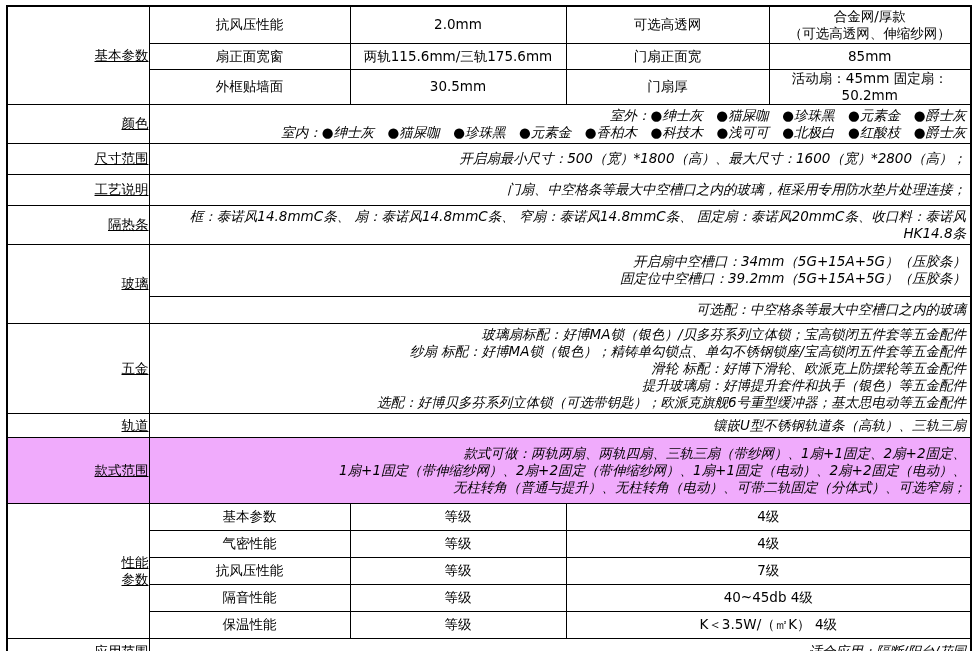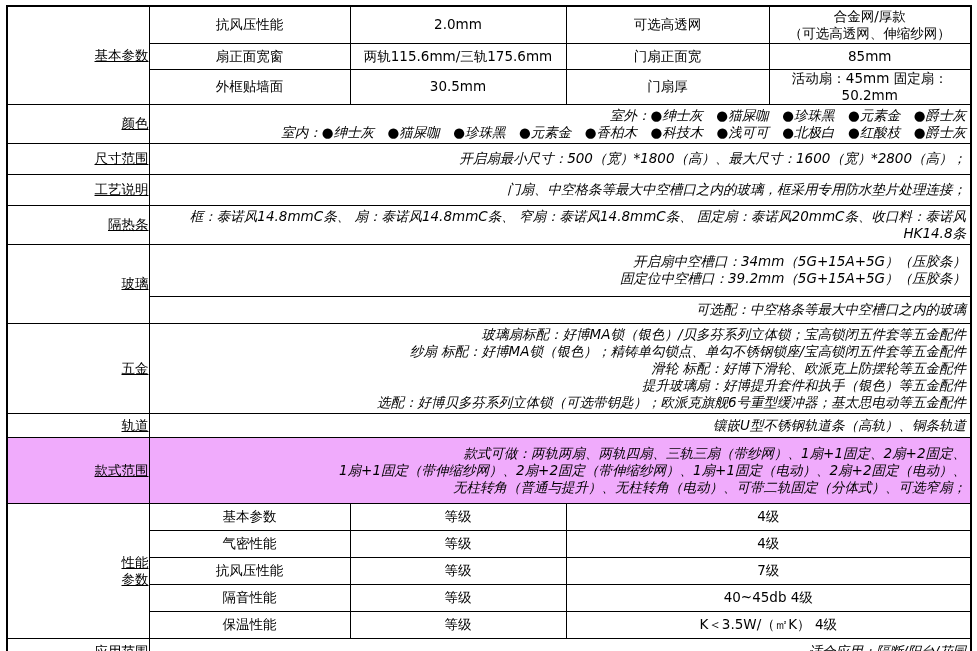--- a/index.html
+++ b/index.html
@@ -84,21 +84,21 @@
       <td class="lbl">五金</td>
       <td class="ct" colspan="4">玻璃扇标配：好博MA锁（银色）/贝多芬系列立体锁；宝高锁闭五件套等五金配件
 纱扇 标配：好博MA锁（银色）；精铸单勾锁点、单勾不锈钢锁座/宝高锁闭五件套等五金配件
 滑轮 标配：好博下滑轮、欧派克上防摆轮等五金配件
 提升玻璃扇：好博提升套件和执手（银色）等五金配件
 选配：好博贝多芬系列立体锁（可选带钥匙）；欧派克旗舰6号重型缓冲器；基太思电动等五金配件</td>
     </tr>
 
     <tr style="height:24px">
       <td class="lbl">轨道</td>
-      <td class="ct" colspan="4">镶嵌U型不锈钢轨道条（高轨）、铜条轨道</td>
+      <td class="ct" colspan="4">镶嵌U型不锈钢轨道条（高轨）、三轨三扇</td>
     </tr>
 
     <tr style="height:66px" class="hl">
       <td class="lbl">款式范围</td>
       <td class="ct" colspan="4">款式可做：两轨两扇、两轨四扇、三轨三扇（带纱网）、1扇+1固定、2扇+2固定、
 1扇+1固定（带伸缩纱网）、2扇+2固定（带伸缩纱网）、1扇+1固定（电动）、2扇+2固定（电动）、
 无柱转角（普通与提升）、无柱转角（电动）、可带二轨固定（分体式）、可选窄扇；</td>
     </tr>
 
     <tr style="height:27px">

